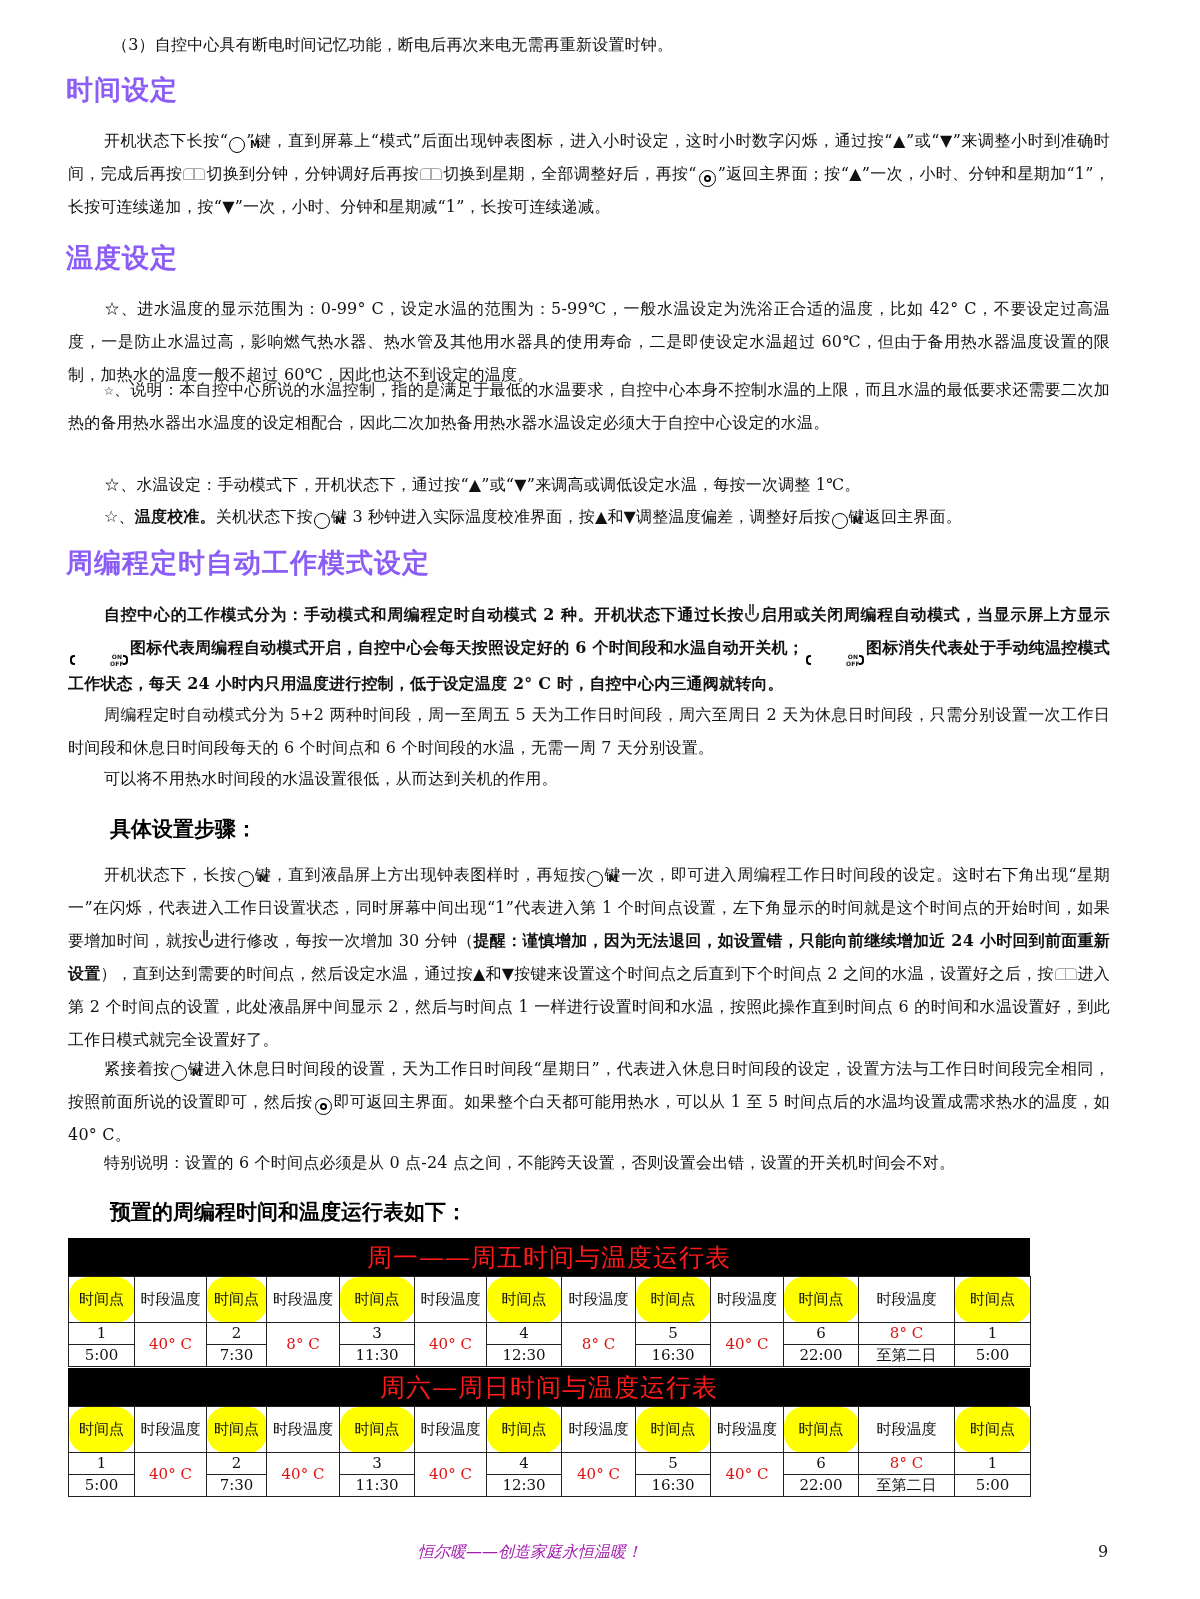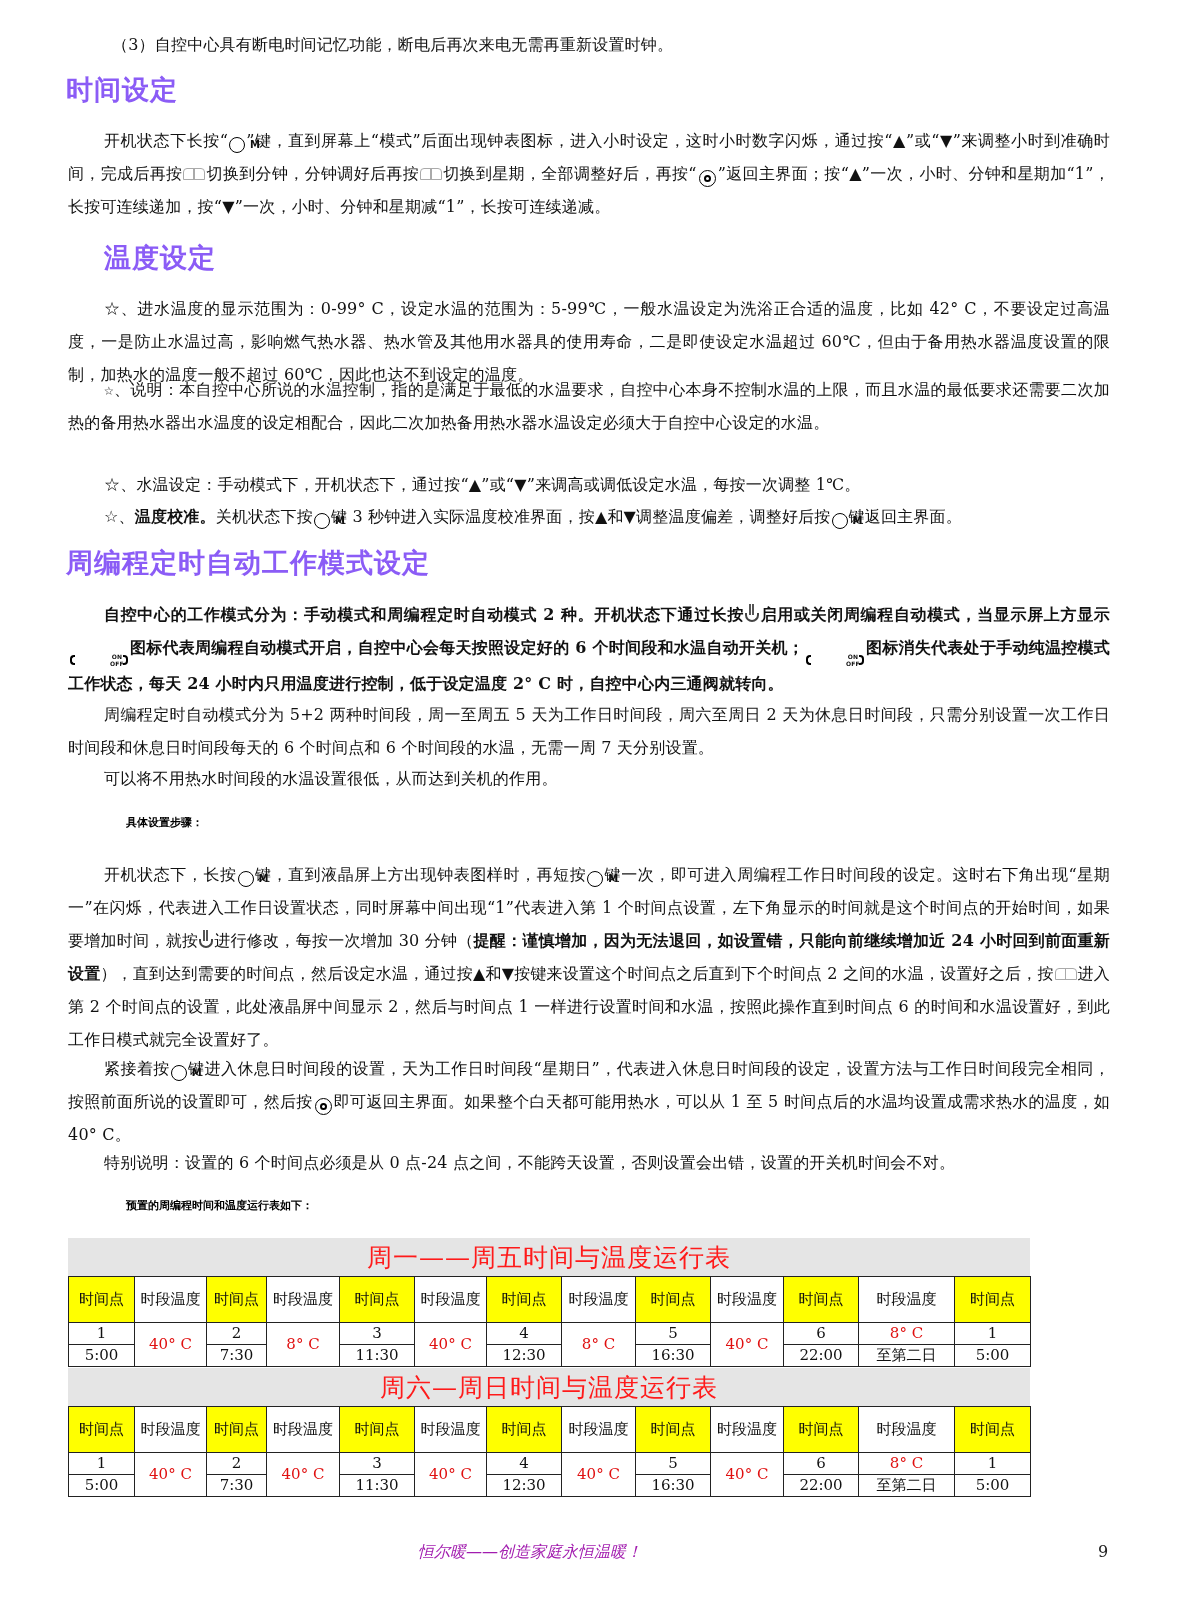--- a/index.html
+++ b/index.html
@@ -14,23 +14,23 @@
       font-size: 16px; line-height: 33px; letter-spacing: 0.2px;
       text-align: justify;
     }
     .indent { text-indent: 36px; }
     .h1 {
       position: absolute; left: 66px;
       font-family: "DejaVu Sans", "Liberation Sans", sans-serif;
       font-weight: bold; font-size: 27px; letter-spacing: 1px; color: #8b5cf6;
     }
     .h2 {
-      position: absolute; left: 126px;
+      position: absolute; left: 110px;
       font-family: "DejaVu Sans", "Liberation Sans", sans-serif;
-      font-weight: bold; font-size: 11px; color: #000;
+      font-weight: bold; font-size: 21px; color: #000;
     }
     b.bold { font-weight: bold; }
     .circ {
       display: inline-flex; align-items: center; justify-content: center;
       width: 16px; height: 16px; border: 1.5px solid #000; border-radius: 50%;
       font-family: "DejaVu Sans", sans-serif; font-size: 10px; font-weight: bold;
       vertical-align: -2px; margin: 0 1px; box-sizing: border-box;
     }
     .power {
       display: inline-flex; align-items: center; justify-content: center;
@@ -67,32 +67,32 @@
     }
     .onoff::before, .onoff::after {
       content: ""; position: absolute; top: 2px; bottom: 2px; width: 3px; border: 2px solid #000;
     }
     .onoff::before { left: 0; border-right: none; border-radius: 4px 0 0 4px; }
     .onoff::after { right: 0; border-left: none; border-radius: 0 4px 4px 0; }
 
     
     .tbl-wrap { position: absolute; left: 68px; width: 962px; }
     .tbl-title {
-      background: #e5e5e5; color: #ff1a1a; text-align: center;
+      background: #000000; color: #ff1a1a; text-align: center;
       font-size: 25px; height: 38px; line-height: 40px; letter-spacing: 1px;
       font-family: "DejaVu Serif", serif;
     }
     table.run {
       border-collapse: collapse; width: 962px; table-layout: fixed;
       font-size: 15px;
     }
     table.run td {
       border: 1px solid #222; text-align: center; padding: 0; height: 21px; line-height: 21px;
     }
-    table.run tr.hdr td { height: 45px; line-height: 45px; }
+    table.run tr.hdr td { height: 45px; line-height: 45px; border-radius: 19px; }
     table.run td.yel { background: #ffff00; }
     table.run td.temp { color: #e01010; }
     .footer-slogan {
       position: absolute; left: 418px; top: 1542px; font-size: 16px; font-style: italic; color: #a21caf;
     }
     .page-num {
       position: absolute; left: 1098px; top: 1542px; font-size: 16px; color: #222;
     }
   </style>
 </head>
@@ -100,21 +100,21 @@
 
 <div class="page">
 
   <div class="p" style="top:28px; left:112px;">（3）自控中心具有断电时间记忆功能，断电后再次来电无需再重新设置时钟。</div>
 
   <div class="h1" style="top:72px;">时间设定</div>
   <div class="p indent" style="top:124px;">
     <span>开机状态下长按“</span><span class="circ">M</span><span>”键，直到屏幕上“模式”后面出现钟表图标，进入小时设定，这时小时数字闪烁，通过按“▲”或“▼”来调整小时到准确时间，完成后再按</span><span class="book"></span><span>切换到分钟，分钟调好后再按</span><span class="book"></span><span>切换到星期，全部调整好后，再按“</span><span class="power"></span><span>”返回主界面；按“▲”一次，小时、分钟和星期加“1”，长按可连续递加，按“▼”一次，小时、分钟和星期减“1”，长按可连续递减。</span>
   </div>
 
-  <div class="h1" style="top:240px;margin-left:38px;">温度设定</div>
+  <div class="h1" style="top:240px;">温度设定</div>
   <div class="p indent" style="top:292px;">☆、进水温度的显示范围为：0-99° C，设定水温的范围为：5-99℃，一般水温设定为洗浴正合适的温度，比如 42° C，不要设定过高温度，一是防止水温过高，影响燃气热水器、热水管及其他用水器具的使用寿命，二是即使设定水温超过 60℃，但由于备用热水器温度设置的限制，加热水的温度一般不超过 60℃，因此也达不到设定的温度。</div>
   <div class="p indent" style="top:375px;font-family:Liberation Mono, monospace;">☆、说明：本自控中心所说的水温控制，指的是满足于最低的水温要求，自控中心本身不控制水温的上限，而且水温的最低要求还需要二次加热的备用热水器出水温度的设定相配合，因此二次加热备用热水器水温设定必须大于自控中心设定的水温。</div>
   <div class="p indent" style="top:468px;">☆、水温设定：手动模式下，开机状态下，通过按“▲”或“▼”来调高或调低设定水温，每按一次调整 1℃。</div>
   <div class="p indent" style="top:500px;">
     <span>☆、</span><b class="bold">温度校准。</b><span>关机状态下按</span><span class="circ">M</span><span>键 3 秒钟进入实际温度校准界面，按▲和▼调整温度偏差，调整好后按</span><span class="circ">M</span><span>键返回主界面。</span>
   </div>
 
   <div class="h1" style="top:545px;">周编程定时自动工作模式设定</div>
   <div class="p indent" style="top:598px; font-weight:bold;">
     <span>自控中心的工作模式分为：手动模式和周编程定时自动模式 2 种。开机状态下通过长按</span><span class="hand"></span><span>启用或关闭周编程自动模式，当显示屏上方显示</span><span class="onoff">

